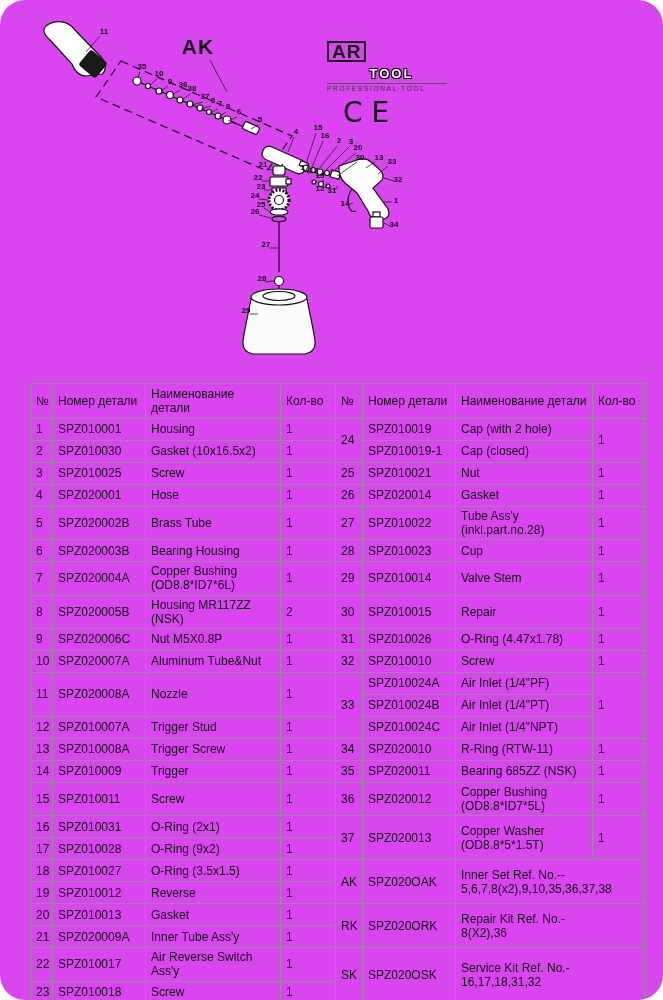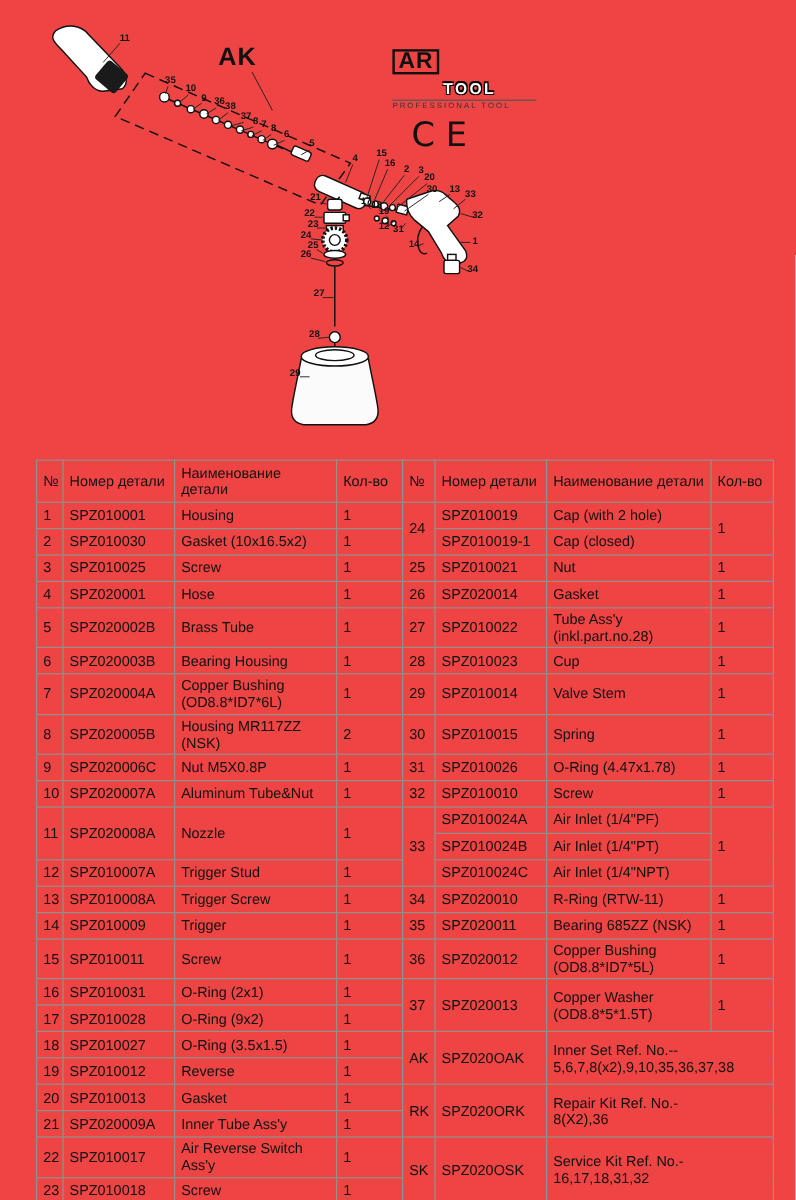--- a/index.html
+++ b/index.html
@@ -1,17 +1,17 @@
 <!DOCTYPE html>
 <html><head>
 <meta charset="utf-8">
 <style>
   html,body{margin:0;padding:0;background:#fff;}
-  .page{position:relative;width:663px;height:1000px;background:#ef4444;overflow:hidden;
-        font-family:"Liberation Sans","DejaVu Sans",sans-serif;color:#111;}
+  .page{position:relative;width:663px;height:1000px;background:#d946ef;overflow:hidden;
+        font-family:"Liberation Sans","DejaVu Sans",sans-serif;color:#111;border-radius:25px;}
   svg.diagram{position:absolute;left:0;top:0;}
   .callout{font:bold 8px "Liberation Sans",sans-serif;text-anchor:middle;fill:#111;}
   .callout.big{font:bold 21px "Liberation Sans",sans-serif;letter-spacing:1px;}
   .leader{stroke:#222;stroke-width:0.8;}
   .ink{stroke:#111;fill:none;stroke-width:1.2;}
   .inkfill{stroke:#111;fill:#fff;stroke-width:1.2;}
   
   .logo{position:absolute;left:327px;top:22px;width:120px;}
   .brand-row{display:flex;align-items:center;}
   .brand-box{display:inline-block;border:2px solid #111;padding:0 3px;font-weight:bold;
@@ -292,21 +292,21 @@
           <td class="c-qty">1</td>
         </tr>
         <tr>
           <td class="c-no">8</td>
           <td class="c-part">SPZ020005B</td>
           <td class="c-name">Housing MR117ZZ
 (NSK)</td>
           <td class="c-qty">2</td>
           <td class="c-no">30</td>
           <td class="c-part">SPZ010015</td>
-          <td class="c-name">Spring</td>
+          <td class="c-name">Repair</td>
           <td class="c-qty">1</td>
         </tr>
         <tr>
           <td class="c-no">9</td>
           <td class="c-part">SPZ020006C</td>
           <td class="c-name">Nut M5X0.8P</td>
           <td class="c-qty">1</td>
           <td class="c-no">31</td>
           <td class="c-part">SPZ010026</td>
           <td class="c-name">O-Ring (4.47x1.78)</td>

